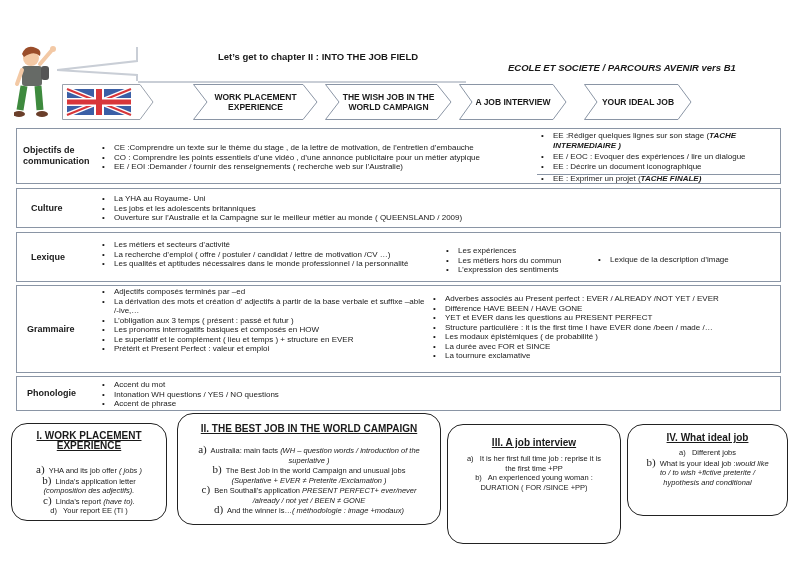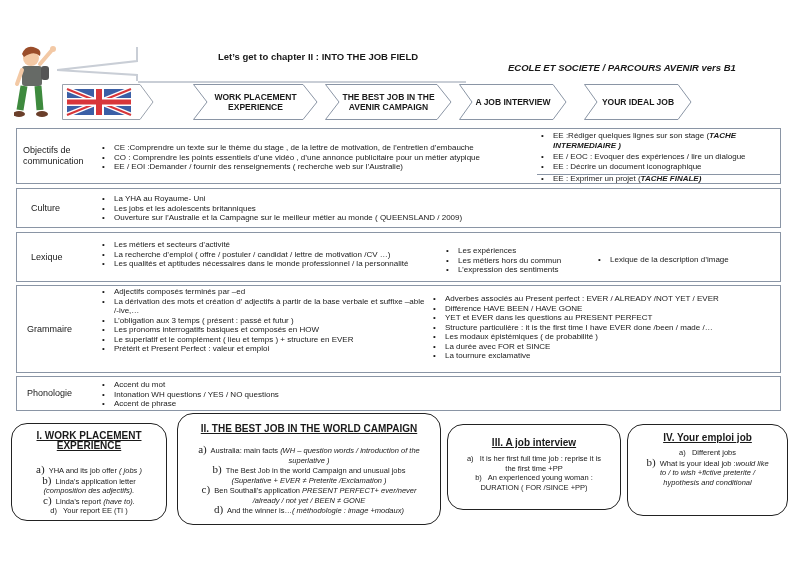--- a/index.html
+++ b/index.html
@@ -18,21 +18,21 @@
   .flag-arrow { position: absolute; left: 62px; top: 84px; width: 92px; height: 36px; }
 
   .chev { position: absolute; top: 84px; height: 36px; }
   .chev svg { position: absolute; left: 0; top: 0; }
   .chev-label { position: absolute; left: 0; top: 0; width: 100%; height: 100%; display: flex;
     align-items: center; justify-content: center; text-align: center; font-size: 8.5px; font-weight: bold; line-height: 10px; padding: 0 14px; }
 
   
   .row { position: absolute; left: 16px; width: 765px; border: 1px solid #8a95a5; background: #fff; }
   .row-head { position: absolute; left: 0; top: 0; height: 100%; width: 80px; display: flex; align-items: center;
-    padding-left: 6px; font-size: 9px; font-weight: normal; line-height: 11px; }
+    padding-left: 6px; font-size: 9px; font-weight: bold; line-height: 11px; }
   .col { position: absolute; }
   ul.b { list-style: none; font-size: 8px; line-height: 9.5px; }
   ul.b li { position: relative; padding-left: 15px; }
   ul.b li::before { content: "•"; position: absolute; left: 3px; top: 0; font-size: 8px; }
   .bi { font-weight: bold; font-style: italic; }
 
   
   .box { position: absolute; border: 1.3px solid #222; border-radius: 16px; background: #fff; text-align: center; }
   .box-title { font-size: 10px; font-weight: bold; text-decoration: underline; line-height: 10px; }
   .box-body { font-size: 7.5px; line-height: 9.5px; }
@@ -76,21 +76,21 @@
 <div class="chev" style="left:193px;width:125px;">
   <svg width="125" height="36" viewBox="0 0 125 36">
       <path d="M0.5 0.5 L110 0.5 L124 18 L110 35.5 L0.5 35.5 L14 18 Z" fill="#fff" stroke="#8a95a5"></path>
     </svg>
   <div class="chev-label">WORK PLACEMENT EXPERIENCE</div>
 </div>
 <div class="chev" style="left:325px;width:127px;">
   <svg width="127" height="36" viewBox="0 0 127 36">
       <path d="M0.5 0.5 L112 0.5 L126 18 L112 35.5 L0.5 35.5 L14 18 Z" fill="#fff" stroke="#8a95a5"></path>
     </svg>
-  <div class="chev-label">THE BEST JOB IN THE AVENIR CAMPAIGN</div>
+  <div class="chev-label">THE WISH JOB IN THE WORLD CAMPAIGN</div>
 </div>
 <div class="chev" style="left:459px;width:108px;">
   <svg width="108" height="36" viewBox="0 0 108 36">
       <path d="M0.5 0.5 L94 0.5 L107 18 L94 35.5 L0.5 35.5 L13 18 Z" fill="#fff" stroke="#8a95a5"></path>
     </svg>
   <div class="chev-label">A JOB INTERVIEW</div>
 </div>
 <div class="chev" style="left:584px;width:108px;">
   <svg width="108" height="36" viewBox="0 0 108 36">
       <path d="M0.5 0.5 L94 0.5 L107 18 L94 35.5 L0.5 35.5 L13 18 Z" fill="#fff" stroke="#8a95a5"></path>
@@ -185,28 +185,28 @@
   <div class="box-title">II. THE BEST JOB IN THE WORLD CAMPAIGN</div>
   <div class="box-body" style="margin-top:11px;padding:0 12px">
     <div><span class="ltr">a)</span>&nbsp; <span>Australia: main facts </span><span class="it">(WH – question words / introduction of the superlative )</span></div>
     <div><span class="ltr">b)</span>&nbsp; <span>The Best Job in the world Campaign and unusual jobs</span></div>
     <div class="it">(Superlative + EVER ≠  Preterite /Exclamation )</div>
     <div><span class="ltr">c)</span>&nbsp; <span>Ben Southall’s application </span><span class="it">PRESENT PERFECT+ ever/never /already / not yet / BEEN  ≠  GONE</span></div>
     <div><span class="ltr">d)</span>&nbsp; <span>And the winner is…</span><span class="it">( méthodologie : image +modaux)</span></div>
   </div>
 </div>
 
-<div class="box" style="left:447px;top:424px;width:174px;height:86px;padding-top:13px;">
+<div class="box" style="left:447px;top:424px;width:174px;height:120px;padding-top:13px;">
   <div class="box-title">III.  A job interview</div>
   <div class="box-body" style="margin-top:6px;padding:0 16px">
     <div><span>a)</span>&nbsp;&nbsp; <span>It is her first full time job : reprise it is the first time +PP</span></div>
     <div><span>b)</span>&nbsp;&nbsp; <span>An experienced young woman :</span></div>
     <div>DURATION ( FOR /SINCE +PP)</div>
   </div>
 </div>
 
 <div class="box" style="left:627px;top:424px;width:161px;height:92px;padding-top:8px;">
-  <div class="box-title">IV. Your emploi job</div>
+  <div class="box-title">IV. What ideal job</div>
   <div class="box-body" style="margin-top:5px;padding:0 18px">
     <div><span>a)</span>&nbsp;&nbsp; <span>Different jobs</span></div>
     <div><span class="ltr">b)</span>&nbsp; <span>What is your ideal job :</span><span class="it">would like to / to wish +fictive preterite / hypothesis and conditional</span></div>
   </div>
 </div>
 
 </body></html>

